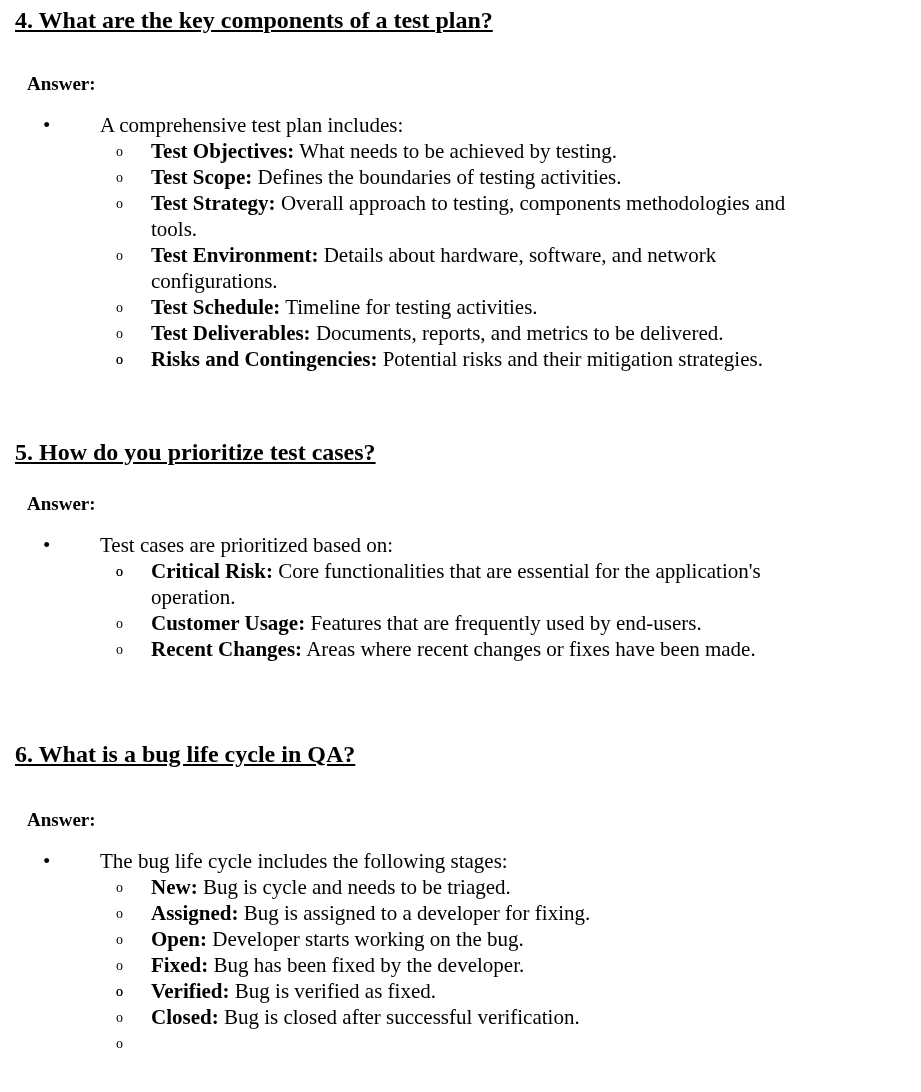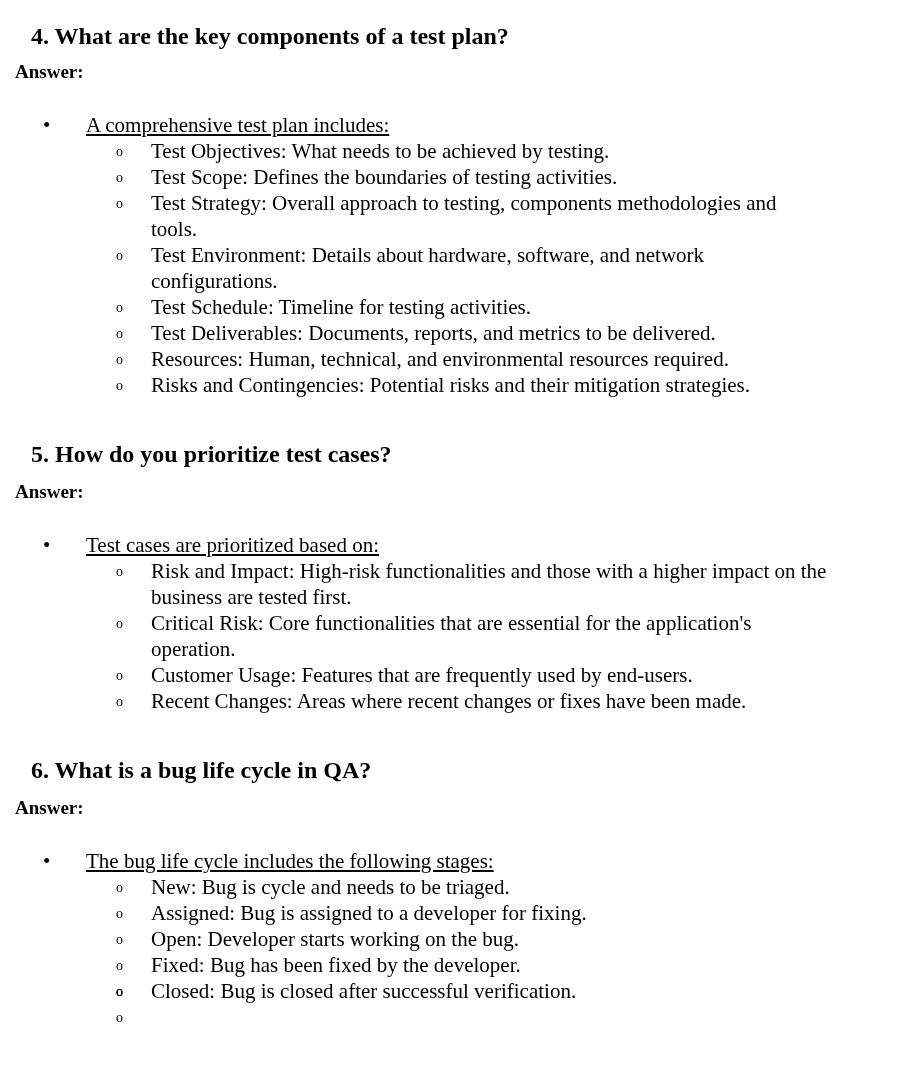--- a/index.html
+++ b/index.html
@@ -4,45 +4,45 @@
 <style>
   html, body { margin: 0; padding: 0; background: #ffffff; }
   body {
     width: 921px; height: 1092px; overflow: hidden;
     font-family: "Liberation Serif", "DejaVu Serif", serif;
     color: #000;
     position: relative;
   }
   .section { position: absolute; left: 0; width: 921px; }
   .q-title {
-    position: absolute; left: 15px; margin: 16px;
-    font-size: 24px; font-weight: bold; line-height: 28px; white-space: nowrap;
+    position: absolute; left: 15px; margin: 0;
+    font-size: 24px; font-weight: bold; line-height: 28px; white-space: nowrap; text-decoration: underline;
   }
   .answer-label {
-    position: absolute; left: 15px; margin: 0;
+    position: absolute; left: 15px; margin: 12px;
     font-size: 19px; font-weight: bold; line-height: 24px;
   }
   .bullet-line {
     position: absolute; left: 0; width: 921px;
     font-size: 21px; line-height: 26px; white-space: nowrap;
   }
   .bullet-dot {
     position: absolute; left: 43px; top: 0; font-size: 21px;
   }
-  .bullet-text { position: absolute; left: 86px; top: 0; text-decoration: underline; }
+  .bullet-text { position: absolute; left: 100px; top: 0; }
   .sub-list { position: absolute; left: 0; width: 921px; }
   .sub-item {
     position: relative; width: 921px;
     font-size: 21px; line-height: 26px;
   }
   .sub-marker {
     position: absolute; left: 116px; top: 1px; font-size: 14px; line-height: 26px;
   }
   .sub-text { margin-left: 151px; width: 700px; display: block; }
-  .sub-text b { font-weight: normal; }
+  .sub-text b { font-weight: bold; }
 </style>
 </head>
 <body>
 
 <div class="section" style="top:0;">
   <h2 class="q-title" style="top:6px;">4. What are the key components of a test plan?</h2>
   <div class="answer-label" style="top:60px;">Answer:</div>
   <div class="bullet-line" style="top:112px;">
     <span class="bullet-dot">•</span>
     <span class="bullet-text">A comprehensive test plan includes:</span>
@@ -67,40 +67,38 @@
     <div class="sub-item">
       <span class="sub-marker">o</span>
       <span class="sub-text"><b>Test Schedule:</b><span> Timeline for testing activities.</span></span>
     </div>
     <div class="sub-item">
       <span class="sub-marker">o</span>
       <span class="sub-text"><b>Test Deliverables:</b><span> Documents, reports, and metrics to be delivered.</span></span>
     </div>
     <div class="sub-item">
       <span class="sub-marker">o</span>
-      <span class="sub-text"><b>Resources:</b><span> Human, technical, and environmental resources required.</span></span>
     </div>
     <div class="sub-item">
       <span class="sub-marker">o</span>
       <span class="sub-text"><b>Risks and Contingencies:</b><span> Potential risks and their mitigation strategies.</span></span>
     </div>
   </div>
 </div>
 
 <div class="section" style="top:420px;">
-  <h2 class="q-title" style="top:4px;">5. How do you prioritize test cases?</h2>
+  <h2 class="q-title" style="top:18px;">5. How do you prioritize test cases?</h2>
   <div class="answer-label" style="top:60px;">Answer:</div>
   <div class="bullet-line" style="top:112px;">
     <span class="bullet-dot">•</span>
     <span class="bullet-text">Test cases are prioritized based on:</span>
   </div>
   <div class="sub-list" style="top:138px;">
     <div class="sub-item">
       <span class="sub-marker">o</span>
-      <span class="sub-text" style="width:712px;"><b>Risk and Impact:</b><span> High-risk functionalities and those with a higher impact on the business are tested first.</span></span>
     </div>
     <div class="sub-item">
       <span class="sub-marker">o</span>
       <span class="sub-text" style="width:668px;"><b>Critical Risk:</b><span> Core functionalities that are essential for the application's operation.</span></span>
     </div>
     <div class="sub-item">
       <span class="sub-marker">o</span>
       <span class="sub-text"><b>Customer Usage:</b><span> Features that are frequently used by end-users.</span></span>
     </div>
     <div class="sub-item">
@@ -132,20 +130,21 @@
     </div>
     <div class="sub-item">
       <span class="sub-marker">o</span>
       <span class="sub-text"><b>Fixed:</b><span> Bug has been fixed by the developer.</span></span>
     </div>
     <div class="sub-item">
       <span class="sub-marker">o</span>
     </div>
     <div class="sub-item">
       <span class="sub-marker">o</span>
+      <span class="sub-text"><b>Verified:</b><span> Bug is verified as fixed.</span></span>
     </div>
     <div class="sub-item">
       <span class="sub-marker">o</span>
       <span class="sub-text"><b>Closed:</b><span> Bug is closed after successful verification.</span></span>
     </div>
     <div class="sub-item">
       <span class="sub-marker">o</span>
     </div>
   </div>
 </div>

